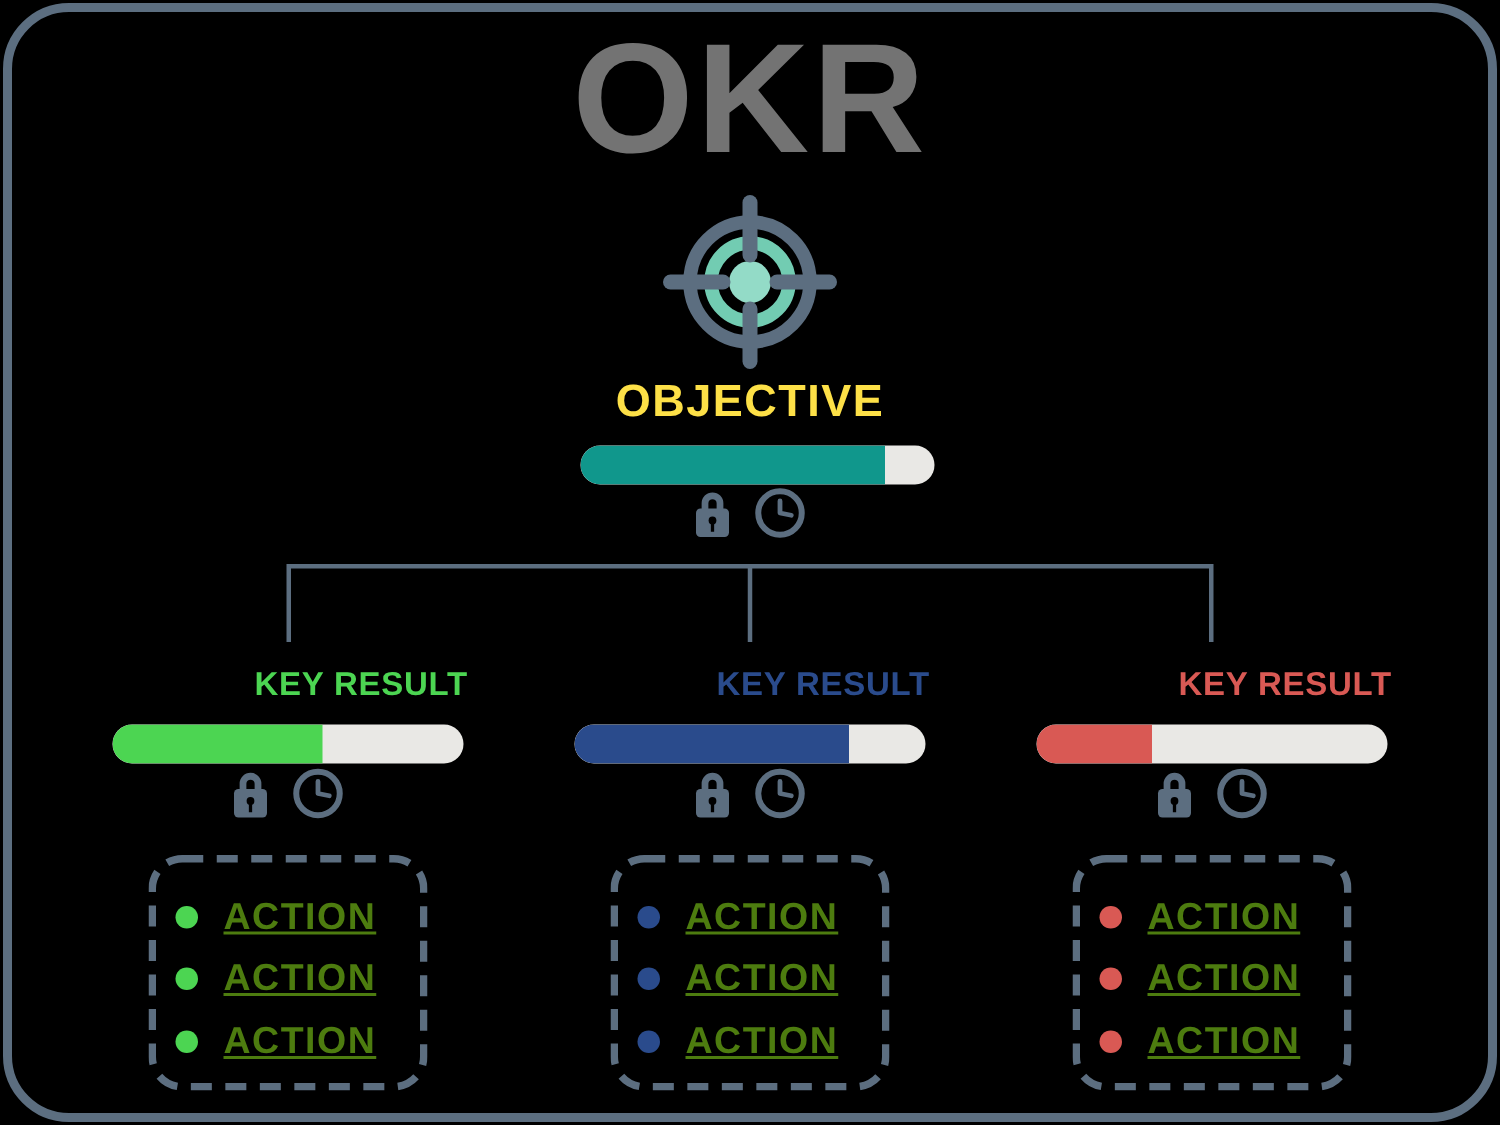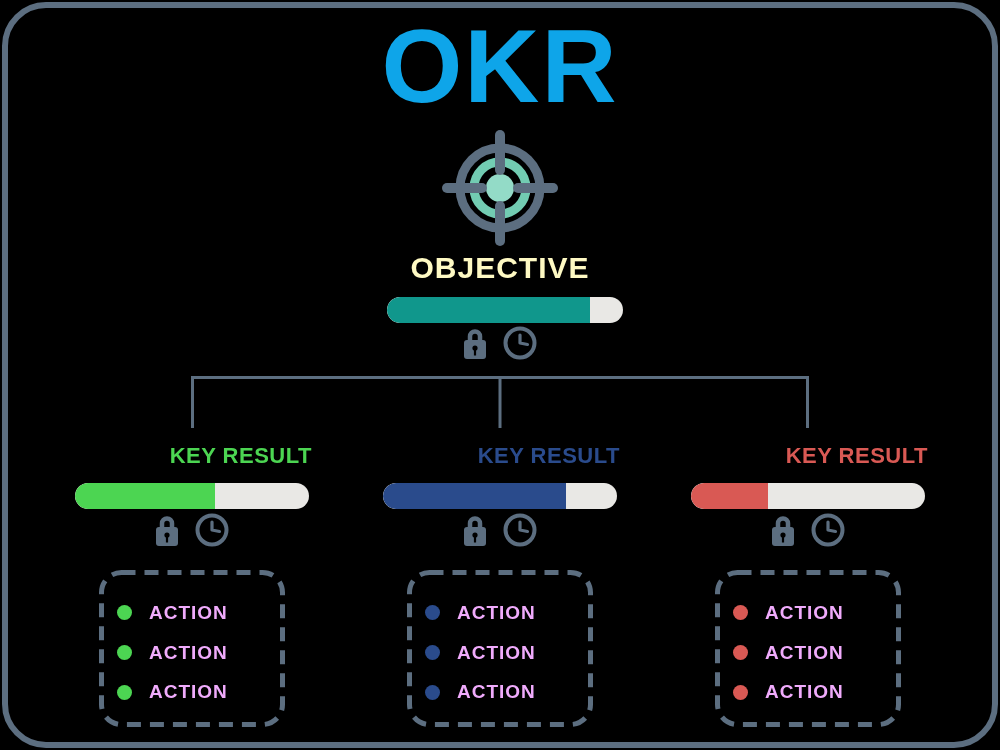--- a/index.html
+++ b/index.html
@@ -40,46 +40,46 @@
   .kr-bar{top:43px;left:3px;width:234px;}
   .kr-icons{top:75px;height:36px;}
   .action-box{position:absolute;top:130px;left:27px;width:186px;height:157px;}
   .action-box > svg{position:absolute;left:0;top:0;}
   .action-rows{
     position:absolute;left:0;top:0;width:100%;height:100%;box-sizing:border-box;
     padding:14px 0 6px 18px;display:flex;flex-direction:column;justify-content:space-evenly;
   }
   .action-row{display:flex;align-items:center;}
   .dot{width:15px;height:15px;border-radius:50%;margin-right:17px;flex:0 0 auto;}
-  .action-label{font-size:19px;font-weight:bold;letter-spacing:1px;color:#f0abfc;}
+  .action-label{font-size:25px;font-weight:bold;letter-spacing:1px;color:#4d7c0f;text-decoration:underline;}
 </style>
 </head>
 <body>
 
 <div class="stage">
 
   <div class="card"></div>
 
-  <div class="title" style="color: #0ea5e9;">OKR</div>
+  <div class="title" style="color: #737373;">OKR</div>
 
   <div class="target-wrap">
     <svg width="120" height="120" viewBox="0 0 120 120">
       <circle cx="60" cy="60" r="40" fill="none" stroke="#5c6e80" stroke-width="9"></circle>
       <circle cx="60" cy="60" r="26" fill="none" stroke="#72ccb2" stroke-width="9"></circle>
       <circle cx="60" cy="60" r="14" fill="#93dbc7"></circle>
       <g stroke="#5c6e80" stroke-width="10" stroke-linecap="round">
         <line x1="60" y1="7" x2="60" y2="42"></line>
         <line x1="60" y1="78" x2="60" y2="113"></line>
         <line x1="7" y1="60" x2="42" y2="60"></line>
         <line x1="78" y1="60" x2="113" y2="60"></line>
       </g>
     </svg>
   </div>
 
-  <div class="objective-label" style="color: #fef9c3;">OBJECTIVE</div>
+  <div class="objective-label" style="color: #fde047;">OBJECTIVE</div>
 
   <div class="bar obj-bar" style="background: rgb(233, 232, 229);">
     <div class="bar-fill" style="background: rgb(16, 151, 140); width: 86%;"></div>
   </div>
 
   <div class="icon-row obj-icons">
     <span>
       <svg width="24" height="33" viewBox="0 0 24 33">
         <path d="M7 14 V9.5 a5 5 0 0 1 10 0 V14" fill="none" stroke="#5c6e80" stroke-width="4.5"></path>
         <rect x="1" y="13" width="22" height="19" rx="3" fill="#5c6e80"></rect>

